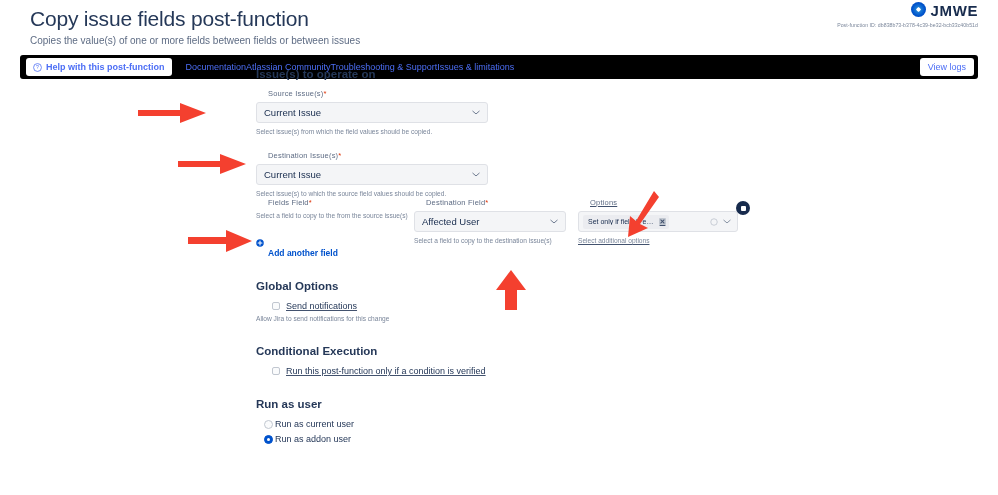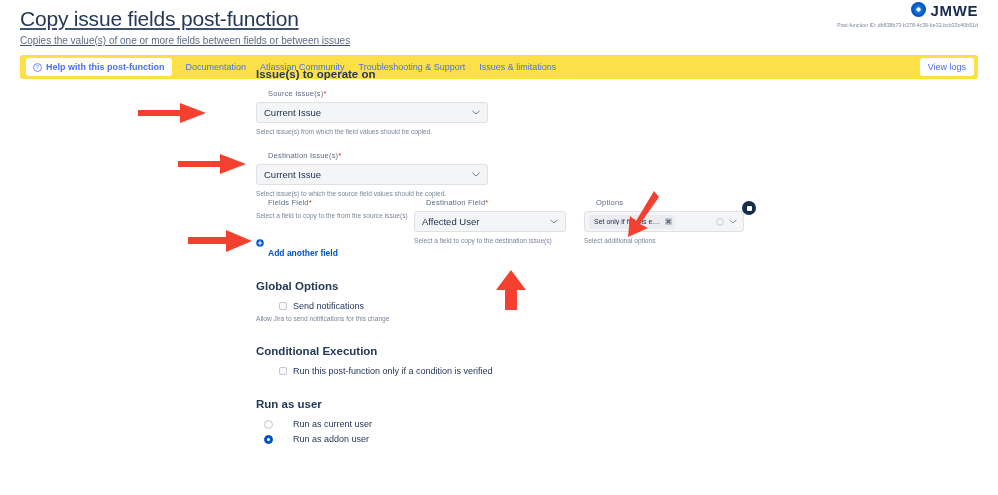--- a/index.html
+++ b/index.html
@@ -7,21 +7,21 @@
   body {
     width: 998px; height: 495px;
     background: #ffffff;
     font-family: "Liberation Sans", sans-serif;
     color: #42526e;
     overflow: hidden;
     position: relative;
   }
 
   
-  .header { position:relative; padding: 6px 20px 0 20px; text-decoration: underline; }
+  .header { position:relative; padding: 6px 20px 0 30px; }
   .page-title {
     font-size: 21px; font-weight: 400; color: #253858;
     letter-spacing: -0.2px; line-height: 26px; margin: 0;
   }
   .page-subtitle {
     font-size: 10px; color: #5e6c84; margin-top: 2px; line-height: 13px;
   }
   .brand {
     position:absolute; right: 20px; top: 2px;
     display:flex; align-items:flex-start; gap:5px;
@@ -36,35 +36,35 @@
   }
   .pf-id {
     position:absolute; right: 20px; top: 22px;
     font-size: 5.2px; color: #7a869a; letter-spacing: 0.05px;
     white-space: nowrap;
   }
 
   
   .navbar {
     margin: 8px 20px 0 20px;
-    background: #fde047;
+    background: #000000;
     border-radius: 3px;
     height: 24px;
     display:flex; align-items:center;
     padding: 0 4px;
     position: relative;
   }
   .nav-help {
     background:#ffffff; border-radius:3px;
     height: 18px; display:flex; align-items:center; gap:4px;
     padding: 0 7px; margin-left: 2px;
   }
   .nav-help-label { font-size: 9px; color:#4c6ef5; font-weight: bold; }
   .help-icon { width:9px; height:9px; display:block; }
-  .nav-links { display:flex; align-items:center; gap:14px; margin-left: 14px; }
+  .nav-links { display:flex; align-items:center; margin-left: 14px; }
   .nav-link { font-size: 9px; color:#4c6ef5; text-decoration:none; }
   .view-logs {
     position:absolute; right:4px; top:3px;
     background:#ffffff; border-radius:3px;
     height: 18px; display:flex; align-items:center;
     padding: 0 8px; font-size:9px; color:#4c6ef5;
   }
 
   
   .form { position: absolute; left: 256px; top: 68px; width: 720px; }
@@ -91,21 +91,21 @@
   .chev { width:8px; height:5px; display:block; flex:none; }
   .hint {
     font-size: 6.6px; color:#7a869a; margin-top: 4px; line-height: 9px;
   }
   .gap { height: 15px; }
 
   
   .fields-grid { display:flex; gap: 0; }
   .col-source { width: 152px; }
   .col-dest { width: 152px; margin-left: 6px; }
-  .col-options { width: 160px; margin-left: 18px; position:relative; }
+  .col-options { width: 160px; margin-left: 12px; position:relative;text-decoration:underline; }
 
   .multi-select {
     background:#f4f5f7;
     border:1px solid #dfe1e6;
     border-radius:3px;
     height: 21px;
     display:flex; align-items:center;
     padding: 0 4px 0 4px;
     gap: 4px;
   }
@@ -141,27 +141,27 @@
   }
 
   .add-link {
     display:flex; align-items:center; gap:4px;
     margin-top: 8px; cursor:pointer;
   }
   .plus-ico { width:8px; height:8px; display:block; }
   .add-link-label { font-size:8.5px; color:#0052cc; font-weight:bold;margin-top:20px; }
 
   
-  .check-row { display:flex; align-items:center; gap:6px; margin-left: 23px; }
+  .check-row { display:flex; align-items:center; gap:6px; margin-left: 16px; text-decoration: underline; }
   .cbox {
     width: 8px; height: 8px; border:1px solid #c1c7d0;
     border-radius: 2px; background:#fafbfc; flex:none;
   }
   .check-label { font-size: 9px; color:#253858; }
-  .radio-row { display:flex; align-items:center; gap:20px; margin-left: 8px; margin-bottom: 5px; }
+  .radio-row { display:flex; align-items:center; gap:2px; margin-left: 8px; margin-bottom: 5px; }
   .radio {
     width: 9px; height: 9px; border-radius:50%;
     border:1px solid #c1c7d0; background:#fafbfc; flex:none;
   }
   .radio.on {
     background:#0052cc; border-color:#0052cc;
     display:flex; align-items:center; justify-content:center;
   }
   .radio.on::after {
     content:""; width:3px; height:3px; background:#fff; border-radius:50%;

